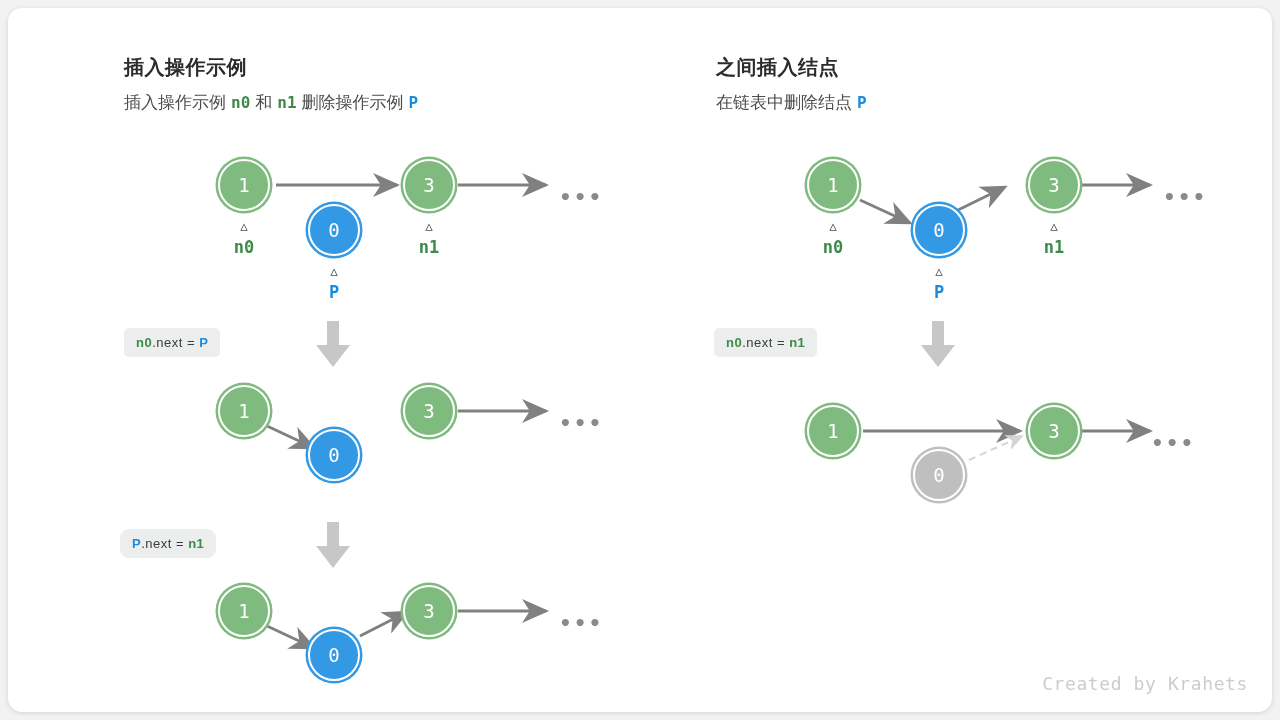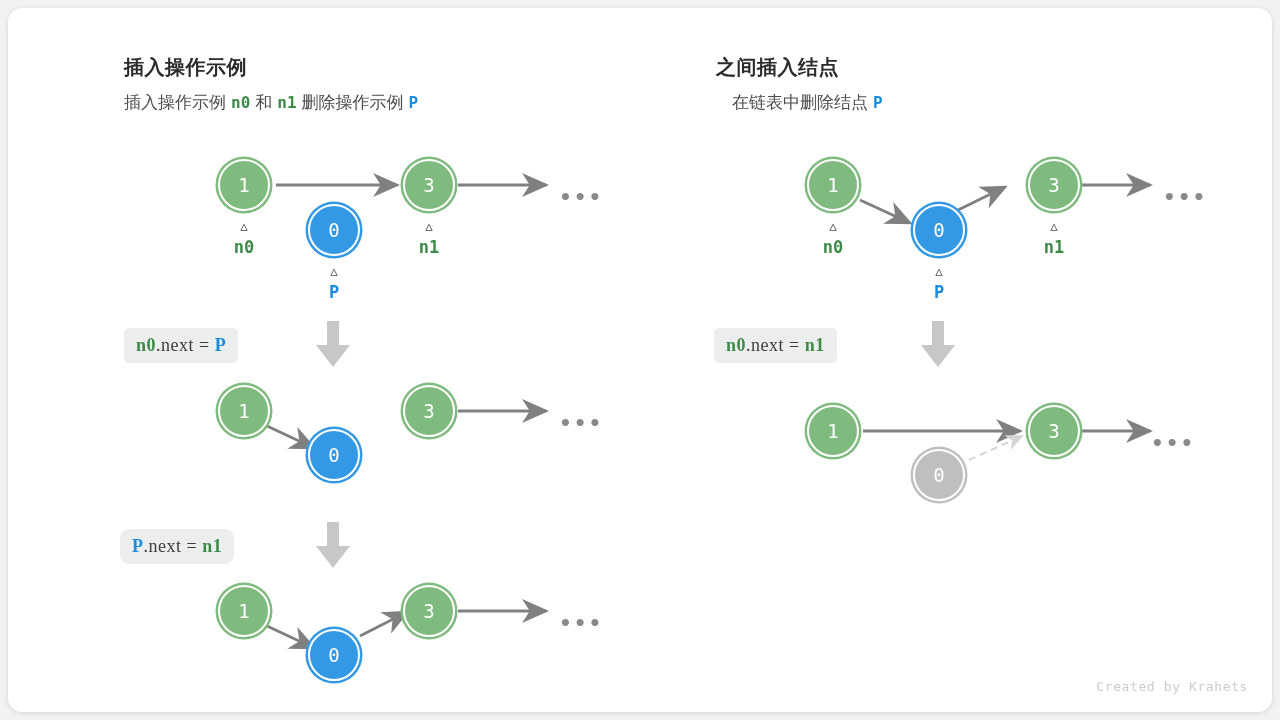--- a/index.html
+++ b/index.html
@@ -47,22 +47,22 @@
   }
   .grn { color: #3d8b49; }
   .blu { color: #1a8cde; }
 
   
   .code-badge {
     position: absolute;
     background: #eceded;
     border-radius: 5px;
     padding: 7px 12px;
-    font-family: Liberation Serif, serif;
-    font-size: 18px;
+    font-family: Liberation Sans, sans-serif;
+    font-size: 13px;
     color: #3c3c3c;
     white-space: nowrap;
     letter-spacing: 0.5px;
   }
   .code-badge b { font-weight: bold; }
 
   
   .downarrow { position: absolute; width: 34px; height: 46px; }
 
   
@@ -110,21 +110,21 @@
     line-height: 10px;
   }
 
   svg.edges { position: absolute; left: 0; top: 0; overflow: visible; }
 
   #credit {
     position: absolute;
     right: 24px;
     bottom: 18px;
     font-family: "DejaVu Sans Mono", monospace;
-    font-size: 13px;
+    font-size: 18px;
     color: #cccccc;
     letter-spacing: 0.6px;
   }
 </style>
 </head>
 <body>
 
 <div id="card">
 
   <div class="panel" id="panel-insert">
@@ -196,21 +196,21 @@
     <div class="node green" style="left:210px; top:577px;">1</div>
     <div class="node blue" style="left:300px; top:621px;">0</div>
     <div class="node green" style="left:395px; top:577px;">3</div>
     <div class="dots" style="left:551px; top:610px;">•••</div>
   </div>
 
   <div class="panel" id="panel-delete">
 
     <div class="panel-title" style="left:76px; top:46px;">之间插入结点</div>
 
-    <div class="panel-subtitle" style="left:76px; top:83px;margin-left:16px;">
+    <div class="panel-subtitle" style="left:76px; top:83px;">
       <span>在链表中删除结点</span><span class="mono blu">P</span>
     </div>
 
     <svg class="edges" width="632" height="704">
 
       <line x1="220" y1="192" x2="270" y2="215" stroke="#808080" stroke-width="3" marker-end="url(#ah)"></line>
       <line x1="316" y1="203" x2="365" y2="179" stroke="#808080" stroke-width="3" marker-end="url(#ah)"></line>
       <line x1="418" y1="177" x2="510" y2="177" stroke="#808080" stroke-width="3" marker-end="url(#ah)"></line>
 
       <line x1="223" y1="423" x2="380" y2="423" stroke="#808080" stroke-width="3" marker-end="url(#ah)"></line>

